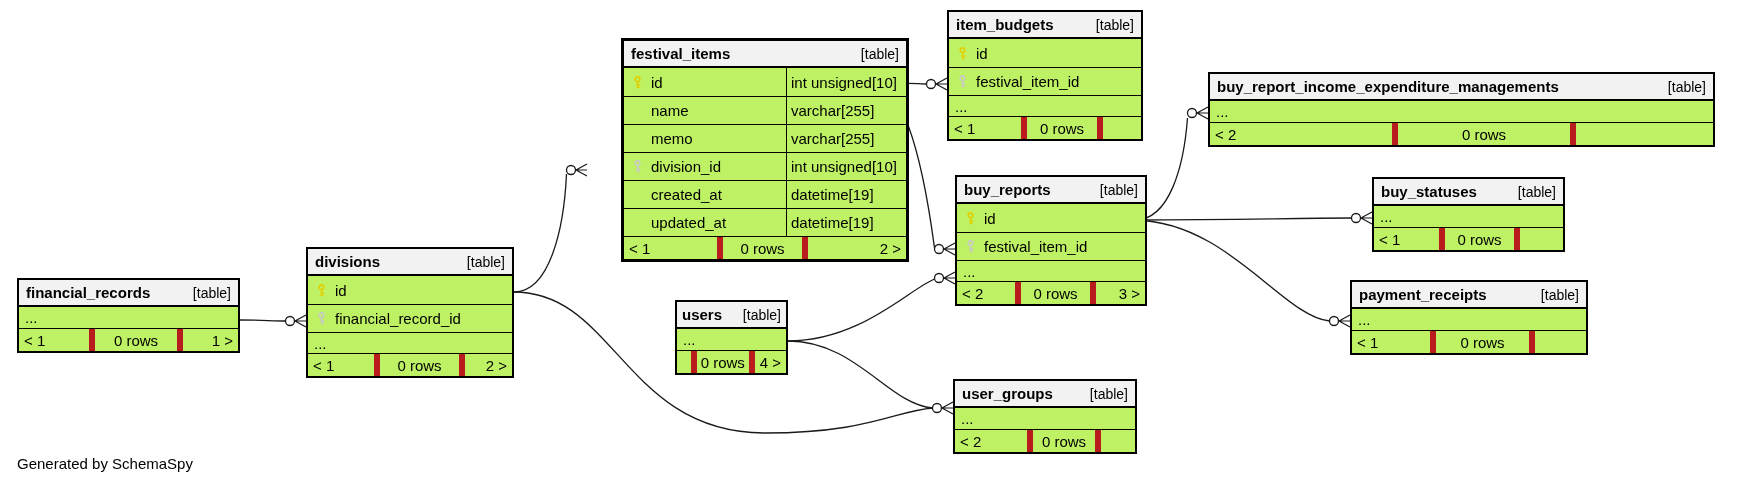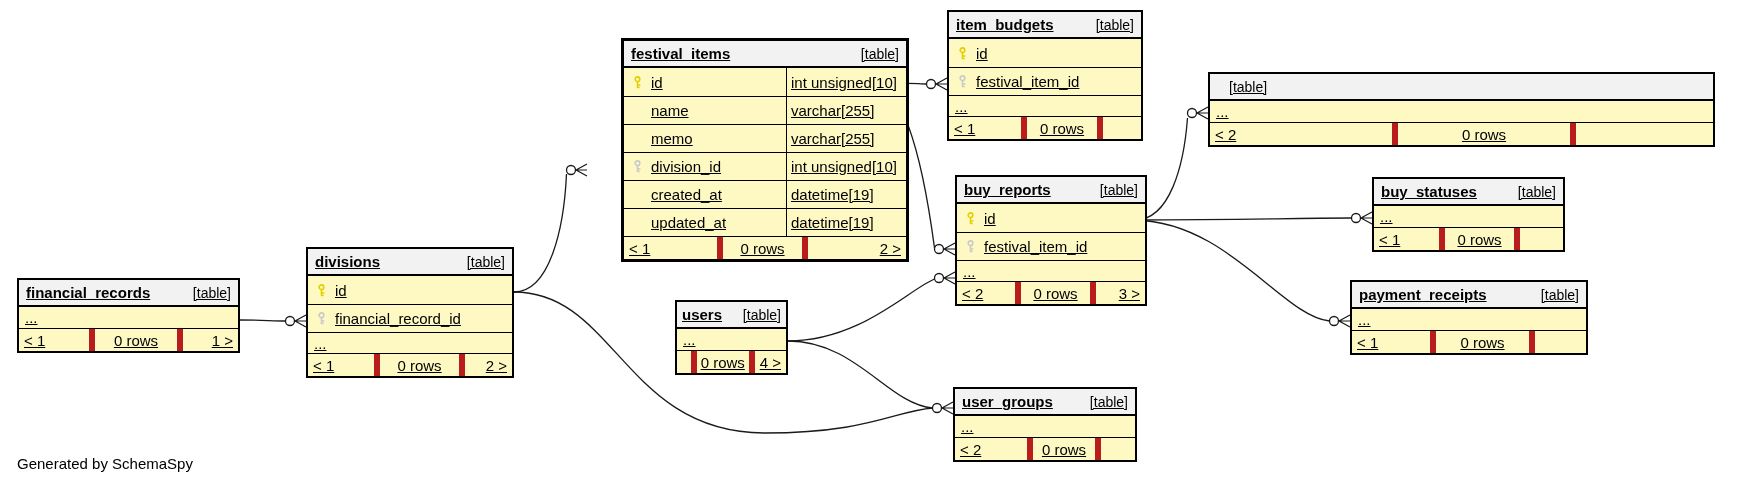--- a/index.html
+++ b/index.html
@@ -3,22 +3,22 @@
 <meta charset="utf-8">
 <style>
   html,body { margin:0; padding:0; background:#fff; }
   .canvas { position:relative; width:1745px; height:500px; background:#fff;
             font-family:"Liberation Sans","DejaVu Sans",sans-serif; color:#000; overflow:hidden; }
   svg.wires { position:absolute; left:0; top:0; z-index:0; }
   .ln   { fill:none; stroke:#1a1a1a; stroke-width:1.3px; }
   .crow { fill:none; stroke:#1a1a1a; stroke-width:1.2px; }
   .dot  { fill:#ffffff; stroke:#1a1a1a; stroke-width:1.3px; }
 
-  .tbl { position:absolute; z-index:1; background:#fef9c3; border:2px solid #000;
-         box-sizing:border-box; font-size:15px;text-decoration:underline; }
+  .tbl { position:absolute; z-index:1; background:#bef264; border:2px solid #000;
+         box-sizing:border-box; font-size:15px; }
   .tbl.hl { border-width:3px;margin-left:34px; }
   .hdr { display:flex; justify-content:space-between; align-items:center;
          background:#f2f2f2; border-bottom:2px solid #000; height:27px; padding:0 7px; box-sizing:border-box; }
   .hdr .nm  { font-weight:bold; white-space:nowrap; }
   .hdr .tag { font-size:14px; padding-left:12px; white-space:nowrap; }
 
   .row  { display:flex; height:28px; box-sizing:border-box; white-space:nowrap; }
   .row + .row, .row + .ell, .ell + .row { border-top:1px solid #000; }
   .cellname { display:flex; align-items:center; padding:0 0 0 7px; box-sizing:border-box; }
   .ki { width:14px; height:14px; display:inline-flex; align-items:center; margin-right:6px; flex:none; }
@@ -236,20 +236,21 @@
     <div class="ell">...</div>
     <div class="ftr">
       <div class="fc" style="width:72px">&lt; 1</div>
       <div class="fc c" style="width:76px">0 rows</div>
       <div class="fc r"></div>
     </div>
   </div>
 
   <div class="tbl" style="left:1208px; top:72px; width:507px;">
     <div class="hdr">
+      <span class="nm">buy_report_income_expenditure_managements</span>
       <span class="tag">[table]</span>
     </div>
     <div class="ell first">...</div>
     <div class="ftr">
       <div class="fc" style="width:182px">&lt; 2</div>
       <div class="fc c" style="width:178px">0 rows</div>
       <div class="fc r"></div>
     </div>
   </div>
 
@@ -320,21 +321,21 @@
       <span class="tag" style="padding-left:5px;">[table]</span>
     </div>
     <div class="ell first">...</div>
     <div class="ftr">
       <div class="fc" style="width:21px"></div>
       <div class="fc c" style="width:58px">0 rows</div>
       <div class="fc r">4 &gt;</div>
     </div>
   </div>
 
-  <div class="tbl" style="left:953px; top:387px; width:184px;">
+  <div class="tbl" style="left:953px; top:379px; width:184px;">
     <div class="hdr">
       <span class="nm">user_groups</span>
       <span class="tag">[table]</span>
     </div>
     <div class="ell first">...</div>
     <div class="ftr">
       <div class="fc" style="width:72px">&lt; 2</div>
       <div class="fc c" style="width:68px">0 rows</div>
       <div class="fc r"></div>
     </div>

